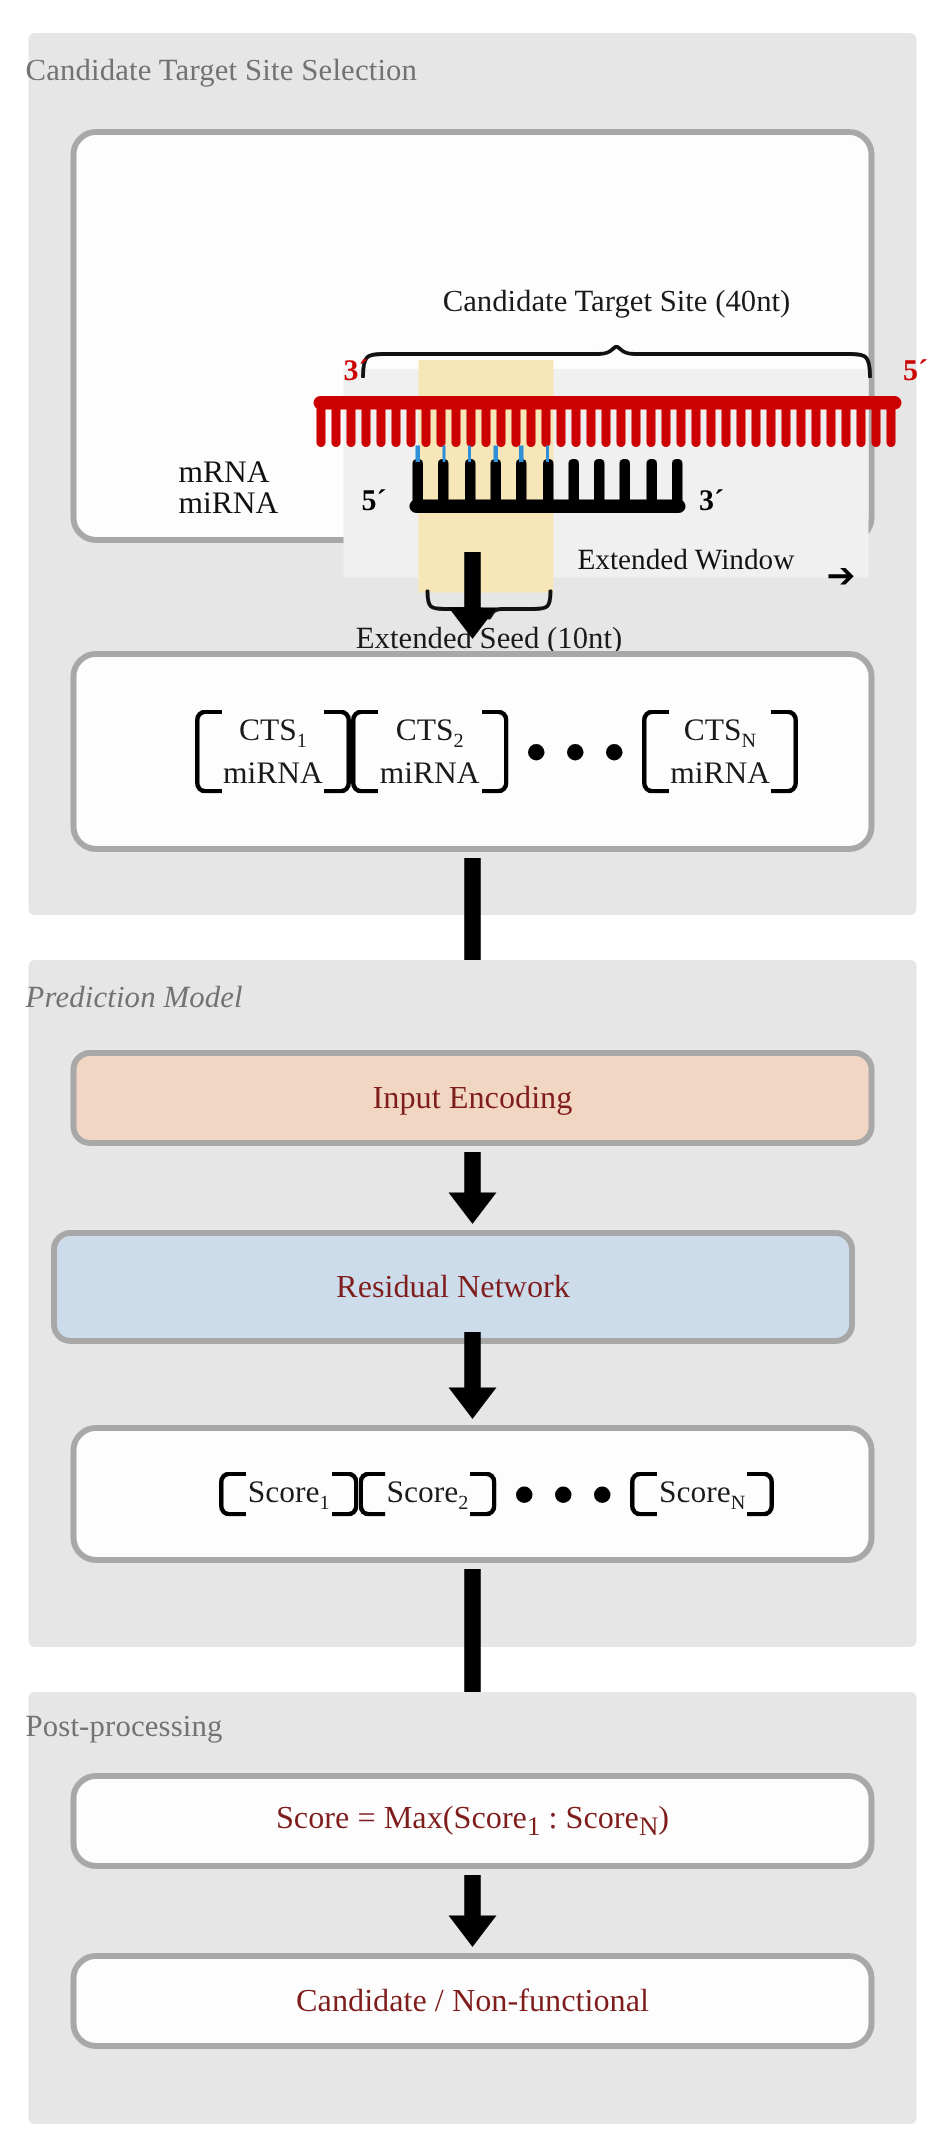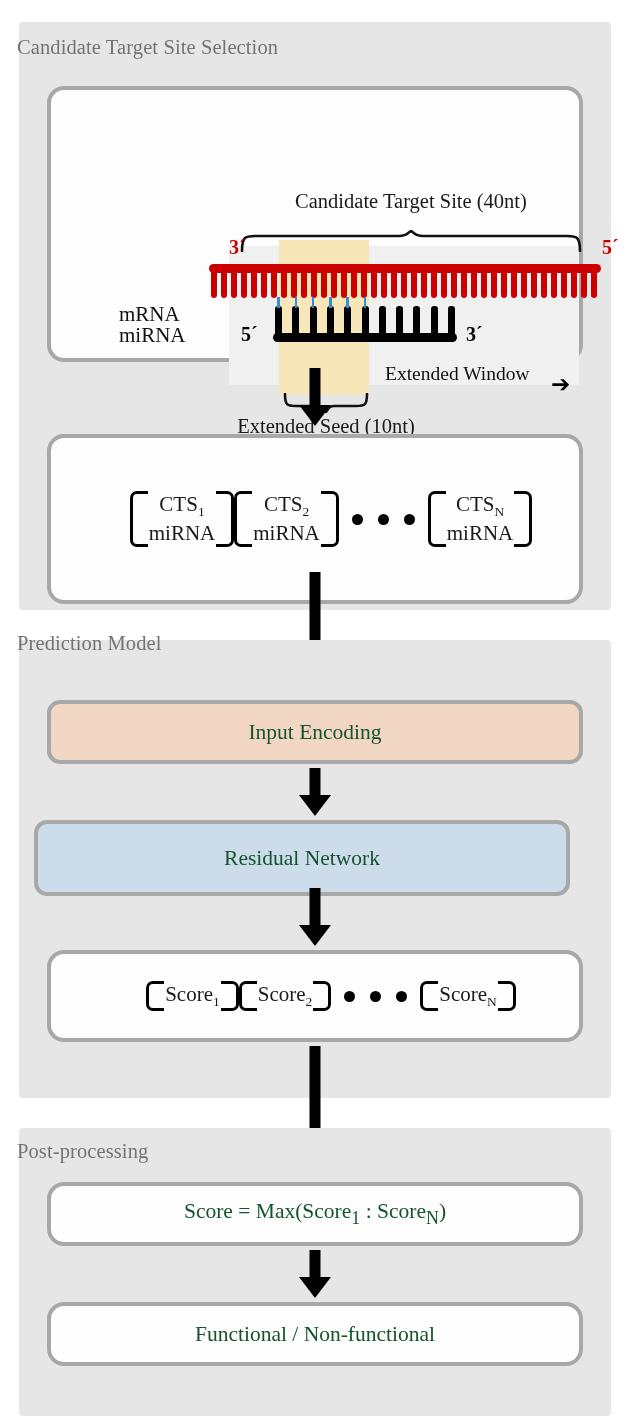--- a/index.html
+++ b/index.html
@@ -27,21 +27,21 @@
   
   .card{
     position:absolute;background:#fdfdfd;
     border:4.5px solid #a8a8a8;border-radius:17px;
     box-sizing:border-box;
     padding-left:32px;
   }
   .card.colored{border-radius:13px;}
   .card-label{
     position:absolute;left:0;right:0;top:50%;transform:translateY(-50%);
-    text-align:center;font-size:21.5px;white-space:nowrap;color:#14532d;
+    text-align:center;font-size:21.5px;white-space:nowrap;color:#7f1d1d;
   }
 
   
   .arrow{position:absolute;width:0;height:0;}
   .arrow .shaft{
     position:absolute;left:50%;top:0;transform:translateX(-50%);
     width:11px;background:#000;
   }
   .arrow .head{
     position:absolute;left:50%;bottom:0;transform:translateX(-50%);
@@ -121,21 +121,21 @@
     color:#000;font-family:"DejaVu Sans",sans-serif;font-weight:bold;
   }
 
   #seed-caption{
     position:absolute;left:131px;top:325px;width:288px;text-align:center;
     font-size:20.5px;white-space:nowrap;
   }
 
   
   .tuple-card{position:absolute;display:flex;align-items:center;justify-content:center;}
-  #cts-row{left:47px;top:434px;width:536px;height:170px;}
+  #cts-row{left:47px;top:434px;width:536px;height:134px;}
   #score-row{left:47px;top:950px;width:536px;height:92px;}
 
   .tuple{
     position:relative;display:inline-flex;align-items:center;
     justify-content:center;box-sizing:border-box;
   }
   .tuple .brk{
     position:absolute;top:0;bottom:0;width:15px;
     border:3.2px solid #000;
   }
@@ -308,21 +308,21 @@
       <span class="brk r"></span>
     </div>
   </div>
 
   <div class="arrow" style="left:315px;top:572px;height:124px;">
     <div class="shaft" style="height:105px;"></div>
       <div class="head"></div>
   </div>
 
   <div class="section" id="sec-model"></div>
-  <div class="section-title" style="top:632px;">Prediction Model</div>
+  <div class="section-title" style="top:654px;font-style:italic;">Prediction Model</div>
 
   <div class="card colored" id="box-input">
     <div class="card-label">Input Encoding</div>
   </div>
 
   <div class="arrow" style="left:315px;top:768px;height:48px;">
     <div class="shaft" style="height:29px;"></div>
       <div class="head"></div>
   </div>
 
@@ -386,16 +386,16 @@
       <span>Score = Max(Score</span><sub>1</sub><span> : Score</span><sub>N</sub><span>)</span>
     </div>
   </div>
 
   <div class="arrow" style="left:315px;top:1250px;height:48px;">
     <div class="shaft" style="height:29px;"></div>
       <div class="head"></div>
   </div>
 
   <div class="card" id="box-final">
-    <div class="card-label">Functional / Non-functional</div>
+    <div class="card-label">Candidate / Non-functional</div>
   </div>
 
 </div>
 
 </body></html>

